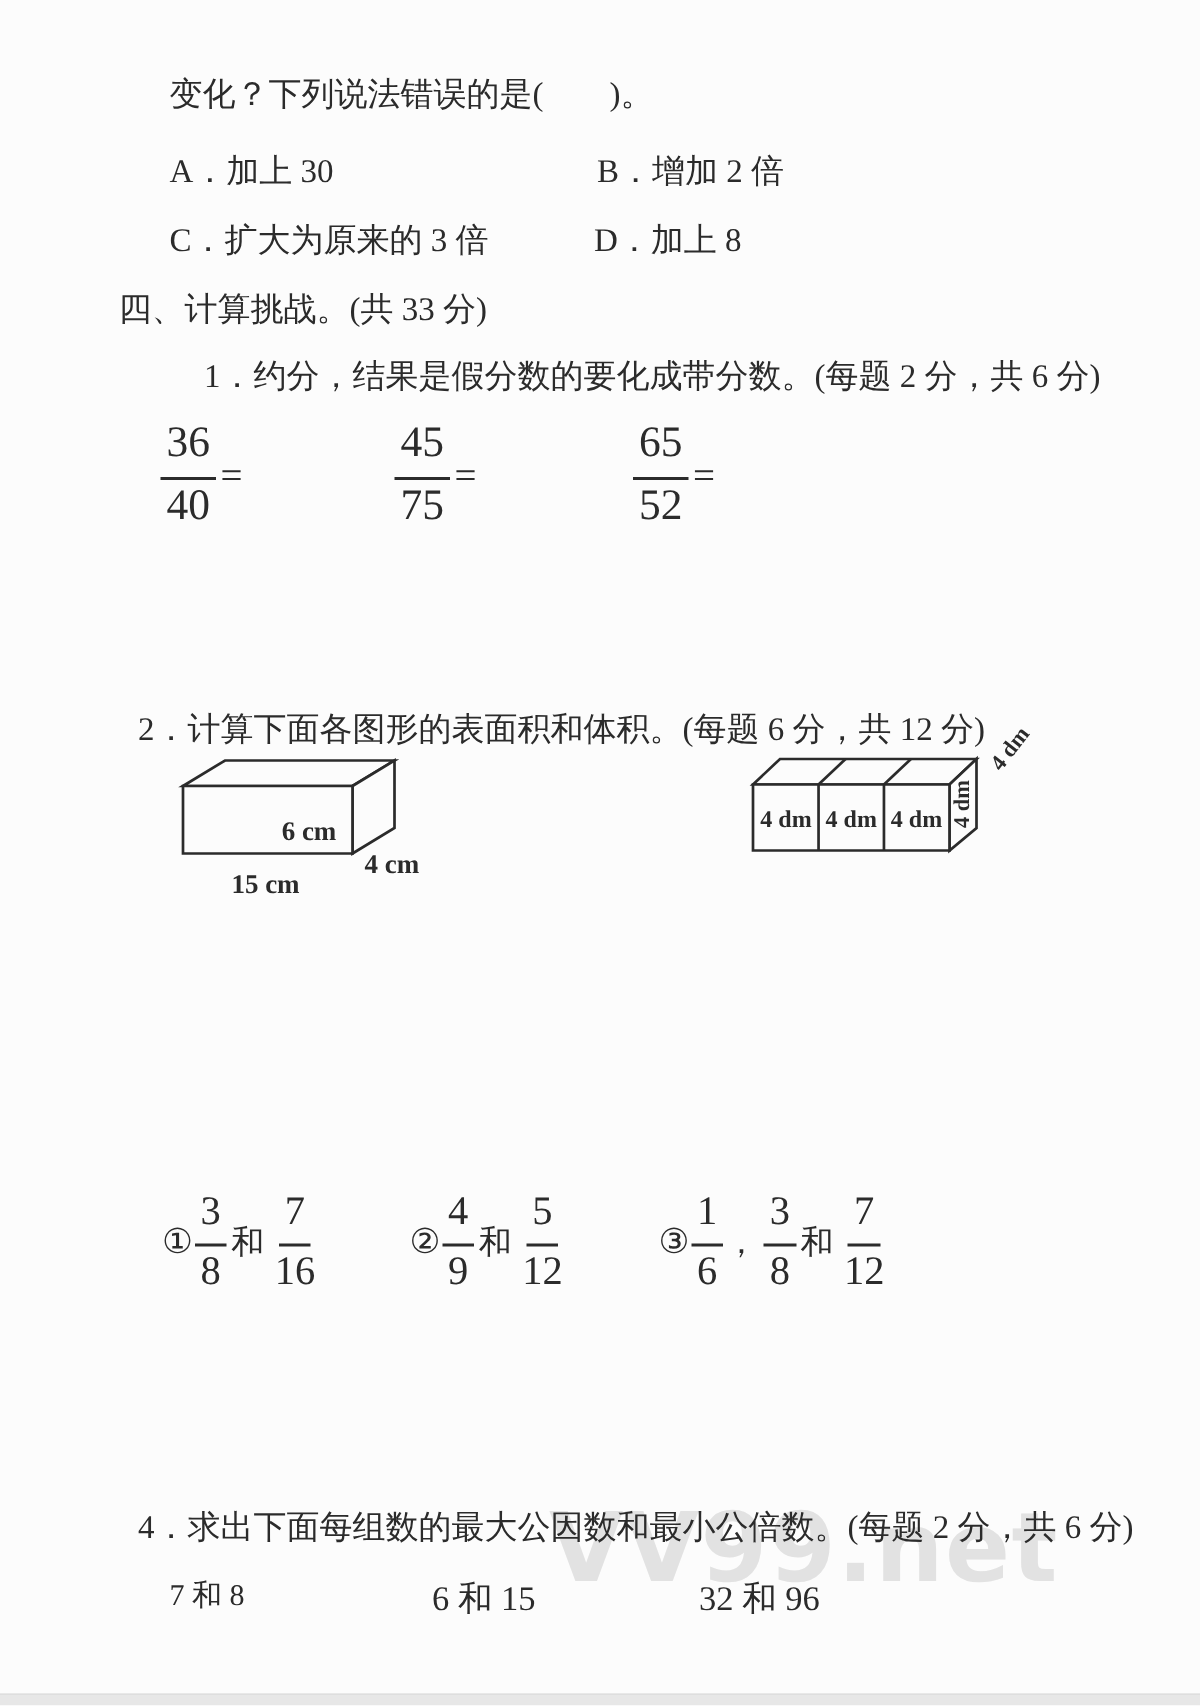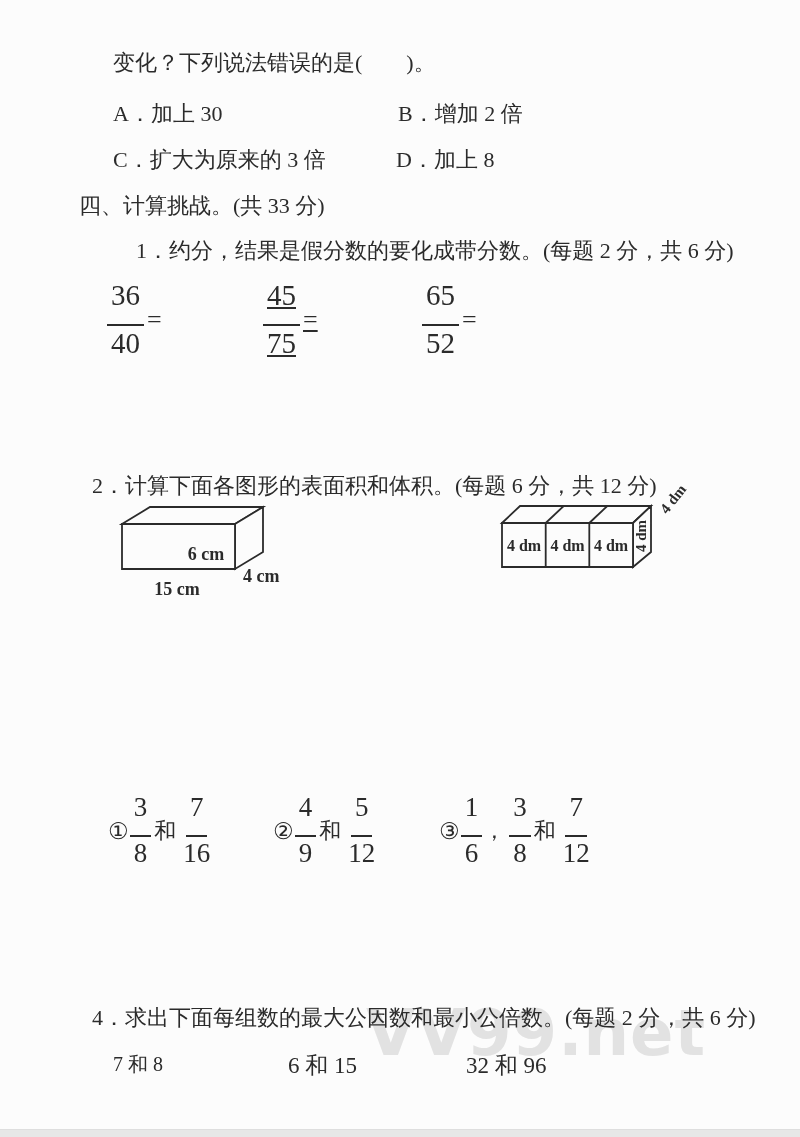--- a/index.html
+++ b/index.html
@@ -15,21 +15,21 @@
   .abs { position: absolute; }
   .txt { font-size: 22px; line-height: 1.25; white-space: nowrap; z-index: 2; }
   .content { position: absolute; inset: 0; z-index: 2; }
 
   
   .frac-group { display: inline-flex; align-items: center; z-index: 2; }
   .frac { display: inline-flex; flex-direction: column; align-items: center; vertical-align: middle; }
   .frac .num, .frac .den {
     font-size: 29px; line-height: 1.0; padding: 1px 4px; text-align: center;
   }
-  .frac .num { border-bottom: 2px solid #2b2b2b; padding-bottom: 14px; }
+  .frac .num { border-bottom: 2px solid #2b2b2b; padding-bottom: 8px; }
   .frac .den { padding-top: 3px; }
   .frac-sm .num, .frac-sm .den { font-size: 27px; }
   .eq { font-size: 26px; margin-left: 3px; font-weight: 500; }
   .join { font-size: 22px; margin: 0 3px; }
   .comma { font-size: 22px; margin: 0 4px 0 1px; align-self: center; }
   .circ {
     font-family: "DejaVu Sans", sans-serif;
     font-size: 23px; margin-right: 1px;
   }
 
@@ -82,21 +82,21 @@
 
     <div class="abs txt" style="left:96px; top:237px;margin-left:40px;">1．约分，结果是假分数的要化成带分数。(每题 2 分，共 6 分)</div>
 
     <div class="abs frac-group" style="left:107px; top:280px;">
       <span class="frac">
         <span class="num">36</span>
         <span class="den">40</span>
       </span>
       <span class="eq">=</span>
     </div>
-    <div class="abs frac-group" style="left:263px; top:280px;text-decoration:underline;">
+    <div class="abs frac-group" style="left:263px; top:280px;">
       <span class="frac">
         <span class="num">45</span>
         <span class="den">75</span>
       </span>
       <span class="eq">=</span>
     </div>
     <div class="abs frac-group" style="left:422px; top:280px;">
       <span class="frac">
         <span class="num">65</span>
         <span class="den">52</span>

